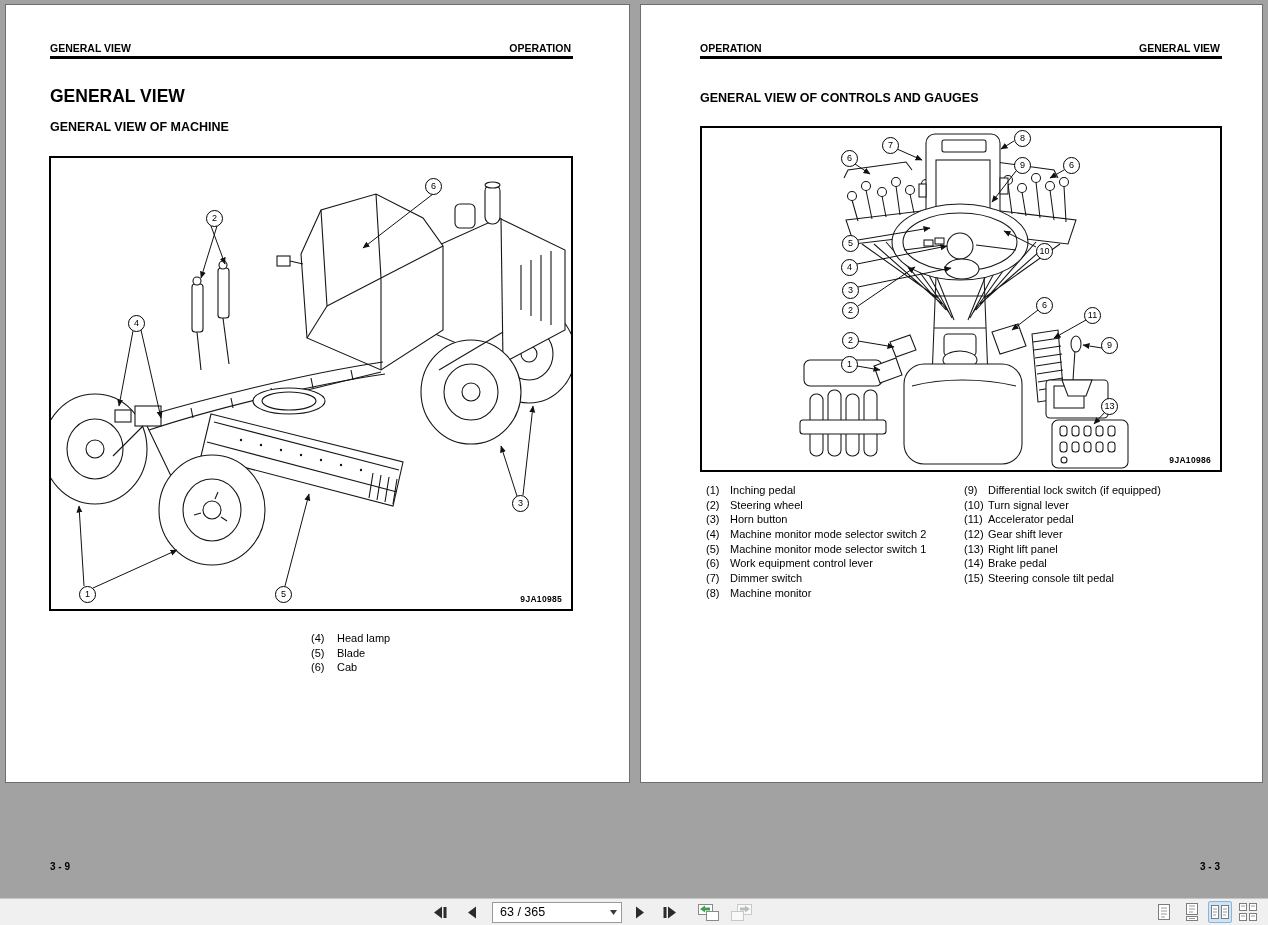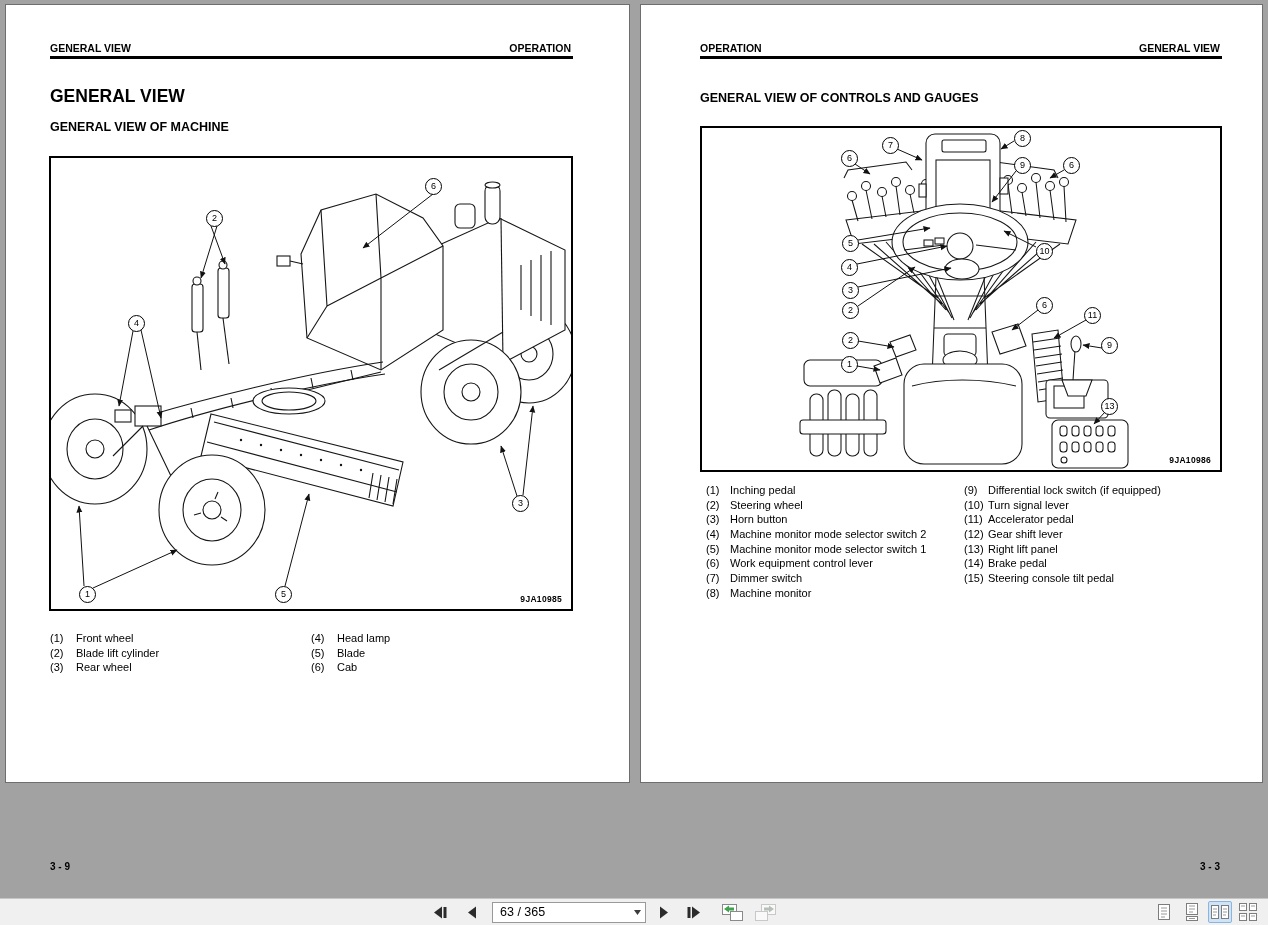--- a/index.html
+++ b/index.html
@@ -25,21 +25,21 @@
   .lnum{display:inline-block;width:26px}
   .leg.rp .lnum{width:24px}
   .footer{position:absolute;font-size:10px;font-weight:bold}
 
   #toolbar{position:absolute;left:0;top:898px;width:1268px;height:27px;
            background:#f0f0f0;border-top:1px solid #c6c6c6;box-sizing:border-box}
   .nav{position:absolute;left:428px;top:2px;display:flex;align-items:center}
   .tbtn{width:24px;height:22px;display:flex;align-items:center;justify-content:center;
         background:transparent;border:none;padding:0;margin:0}
   .gap8{margin-left:8px}.gap6{margin-left:6px}.gap12{margin-left:12px}
-  .pagebox{display:flex;align-items:center;width:154px;height:21px;background:#fff;
+  .pagebox{display:flex;align-items:center;width:130px;height:21px;background:#fff;
            border:1px solid #9a9a9a;box-sizing:border-box;margin-left:8px}
   .pagebox input{border:none;outline:none;flex:1;min-width:0;font-size:12.5px;
                  padding:0 0 0 7px;font-family:"Liberation Sans",sans-serif;background:transparent}
   .caret{display:flex;align-items:center;justify-content:center;width:16px;height:100%}
   .views{position:absolute;left:1152px;top:2px;display:flex;gap:4px}
   .vbtn{width:24px;height:22px;display:flex;align-items:center;justify-content:center;
         background:transparent;border:1px solid transparent;border-radius:2px;padding:0;box-sizing:border-box}
   .vbtn.sel{background:#cfe4f7;border-color:#8ab6dd}
 </style>
 </head>
@@ -133,25 +133,20 @@
     </svg>
     <div class="co" style="left:374px;top:20px">6</div>
     <div class="co" style="left:155px;top:52px">2</div>
     <div class="co" style="left:77px;top:157px">4</div>
     <div class="co" style="left:461px;top:337px">3</div>
     <div class="co" style="left:28px;top:428px">1</div>
     <div class="co" style="left:224px;top:428px">5</div>
     <span class="figcode">9JA10985</span>
   </div>
 
-  <div class="leg" style="left:44px;top:627px">
-    <div class="lrow"><span class="lnum">(1)</span><span>Front wheel</span></div>
-    <div class="lrow"><span class="lnum">(2)</span><span>Blade lift cylinder</span></div>
-    <div class="lrow"><span class="lnum">(3)</span><span>Rear wheel</span></div>
-  </div>
   <div class="leg" style="left:305px;top:627px">
     <div class="lrow"><span class="lnum">(4)</span><span>Head lamp</span></div>
     <div class="lrow"><span class="lnum">(5)</span><span>Blade</span></div>
     <div class="lrow"><span class="lnum">(6)</span><span>Cab</span></div>
   </div>
 
   <span class="footer" style="left:44px;top:856px">3 - 9</span>
 </div>
 
 <div class="page" id="pageR">

